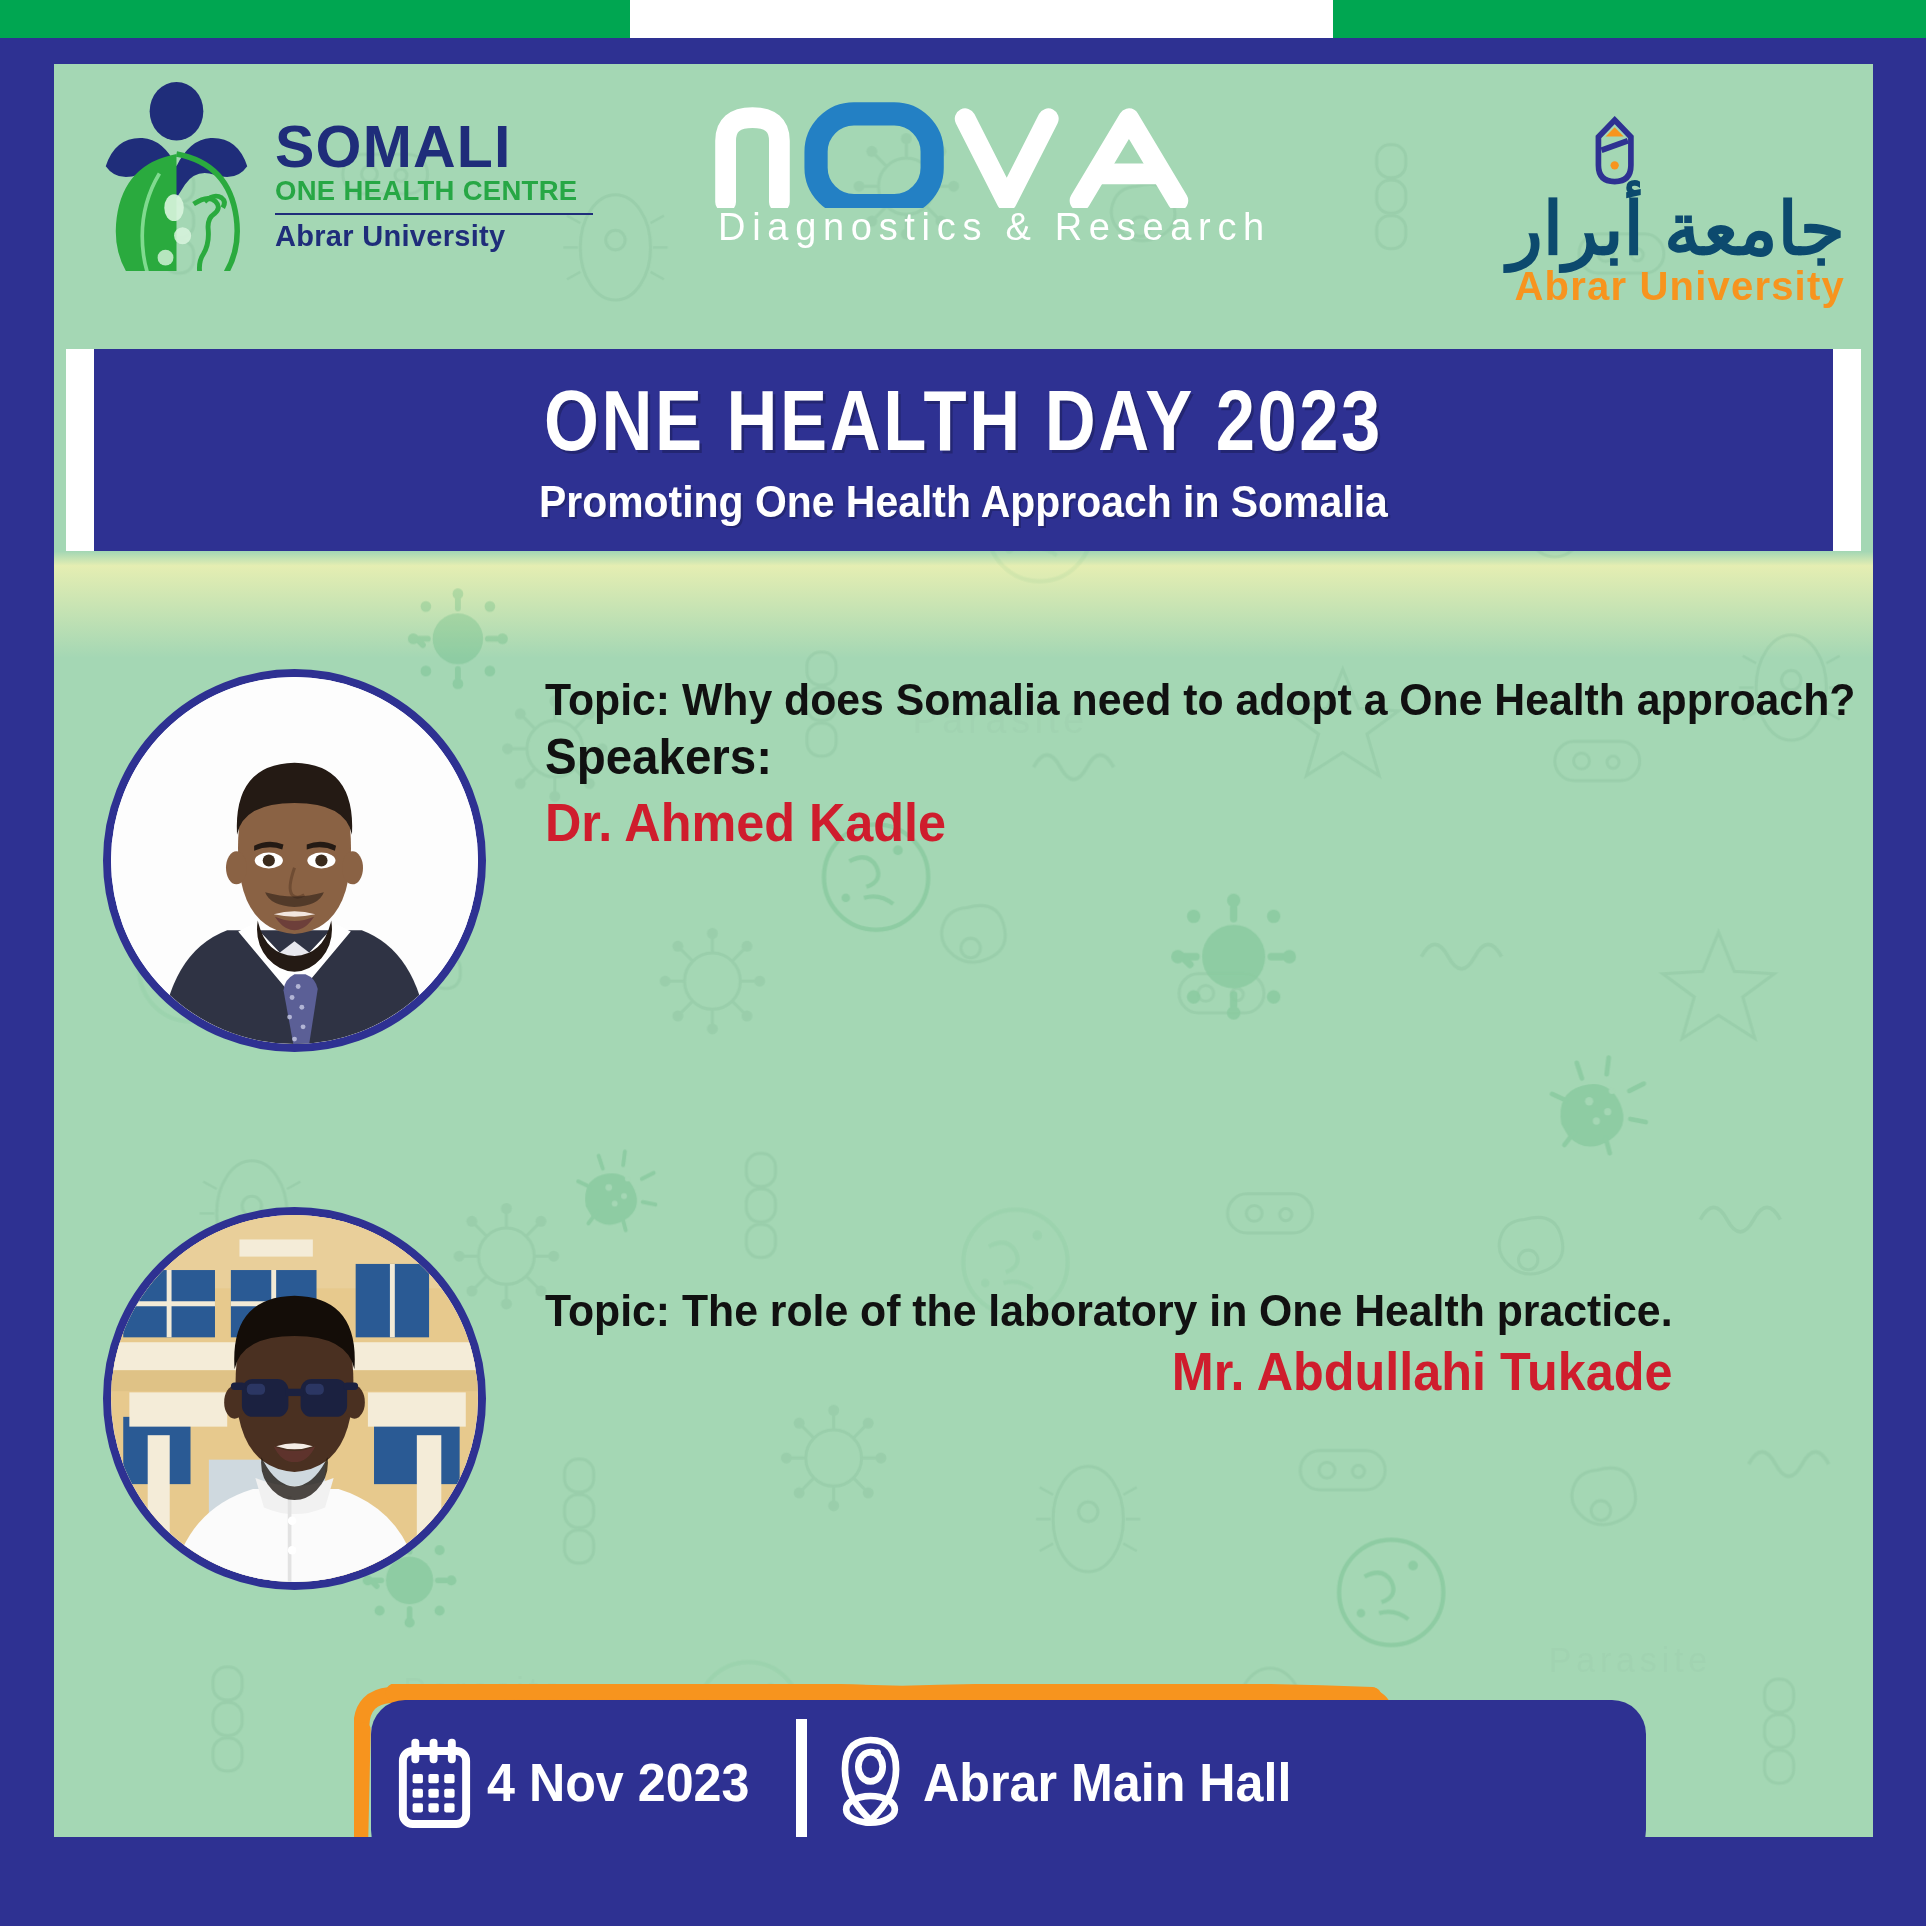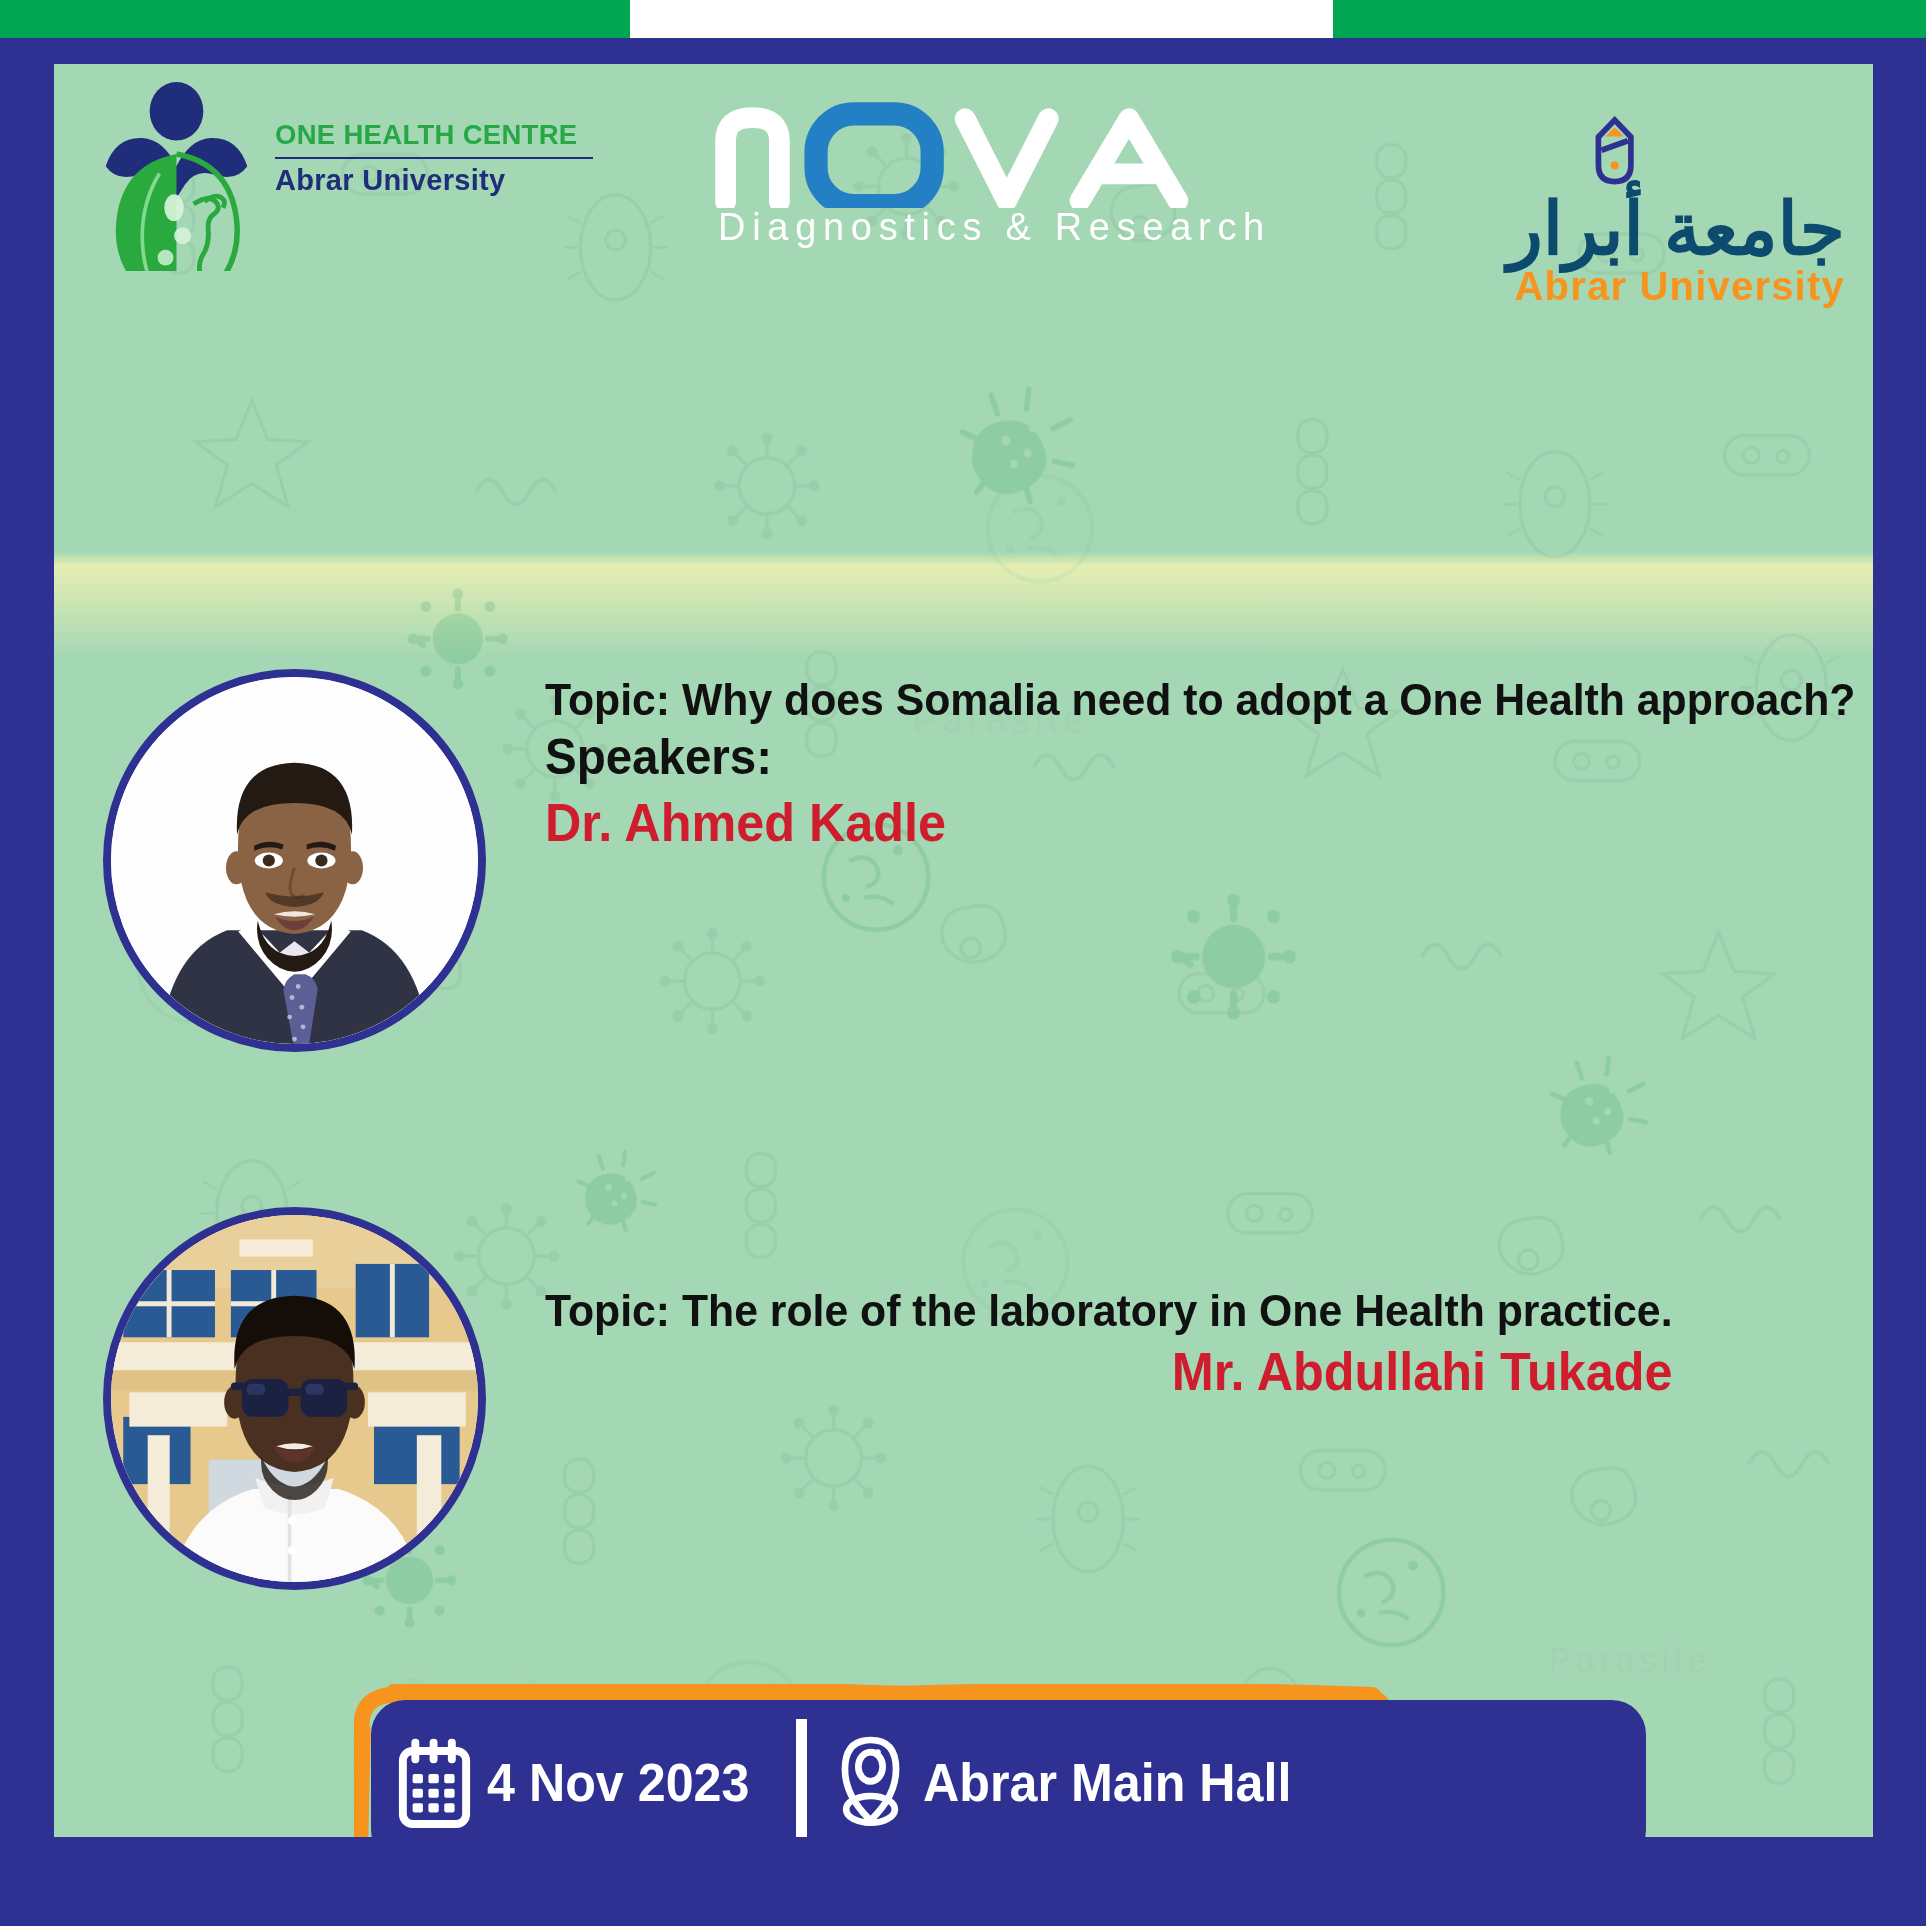--- a/index.html
+++ b/index.html
@@ -277,20 +277,21 @@
             <path d="M122,150 q-36,60 -26,134 q8,60 54,100" fill="none" stroke="#8fe39d" stroke-width="6" opacity=".85"></path>
             <path d="M178,200 q24,-16 36,-4 q10,10 -2,20 q-12,8 -10,26 q2,24 -8,40 q-8,12 -6,30
                      q2,16 -10,24" fill="none" stroke="#2aaa3e" stroke-width="8"></path>
             <path d="M196,196 q16,-14 28,-6 q8,6 2,16" fill="none" stroke="#2aaa3e" stroke-width="8"></path>
             <ellipse cx="146" cy="206" rx="16" ry="22" fill="#d9f5de" opacity=".9"></ellipse>
             <circle cx="160" cy="252" r="14" fill="#d9f5de" opacity=".85"></circle>
             <circle cx="132" cy="288" r="13" fill="#d9f5de" opacity=".8"></circle>
           </svg>
         </div>
         <div class="sohc-txt">
+          <div class="sohc-l1">SOMALI</div>
           <div class="sohc-l2">ONE HEALTH CENTRE</div>
           <div class="sohc-rule"></div>
           <div class="sohc-l3">Abrar University</div>
         </div>
       </div>
 
       <div class="logo-nova">
         <div class="nova-word">
           <svg viewBox="0 0 960 180" style="width:100%;height:110px;">
             <g fill="none" stroke="#ffffff" stroke-width="34" stroke-linecap="round">
@@ -314,20 +315,28 @@
             <path d="M0,48 L48,98 L-48,98 Z" fill="#f7941e"></path>
             <path d="M-70,170 L70,120" stroke="#2e3192" stroke-width="30" fill="none"></path>
             <circle cx="0" cy="250" r="22" fill="#f7941e"></circle>
           </g>
         </svg>
         <div class="abrar-ar">جامعة أبرار</div>
         <div class="abrar-en">Abrar University</div>
       </div>
     </div>
 
+    <div class="banner-wrap">
+      <div class="banner-white-l"></div>
+      <div class="banner-white-r"></div>
+      <div class="banner">
+        <div class="banner-title">ONE HEALTH DAY 2023</div>
+        <div class="banner-sub">Promoting One Health Approach in Somalia</div>
+      </div>
+    </div>
 
     <div class="speaker" style="left:49px;top:605px;">
       <div class="portrait">
         <svg viewBox="0 0 600 600">
           <rect width="600" height="600" fill="#fdfdfd"></rect>
           <path d="M80,600 q14,-150 110,-186 l220,0 q96,36 110,186 z" fill="#2f3344"></path>
           <path d="M232,404 l68,72 l68,-72 l24,12 l-92,110 l-92,-110 z" fill="#ffffff"></path>
           <path d="M300,476 l-26,-24 l26,-20 l26,20 z" fill="#e8e8ee"></path>
           <path d="M300,486 q-16,8 -18,26 l16,88 l26,0 l14,-90 q-4,-18 -20,-24 z" fill="#5b5f96"></path>
           <g fill="#cfd2ea" opacity=".75">

